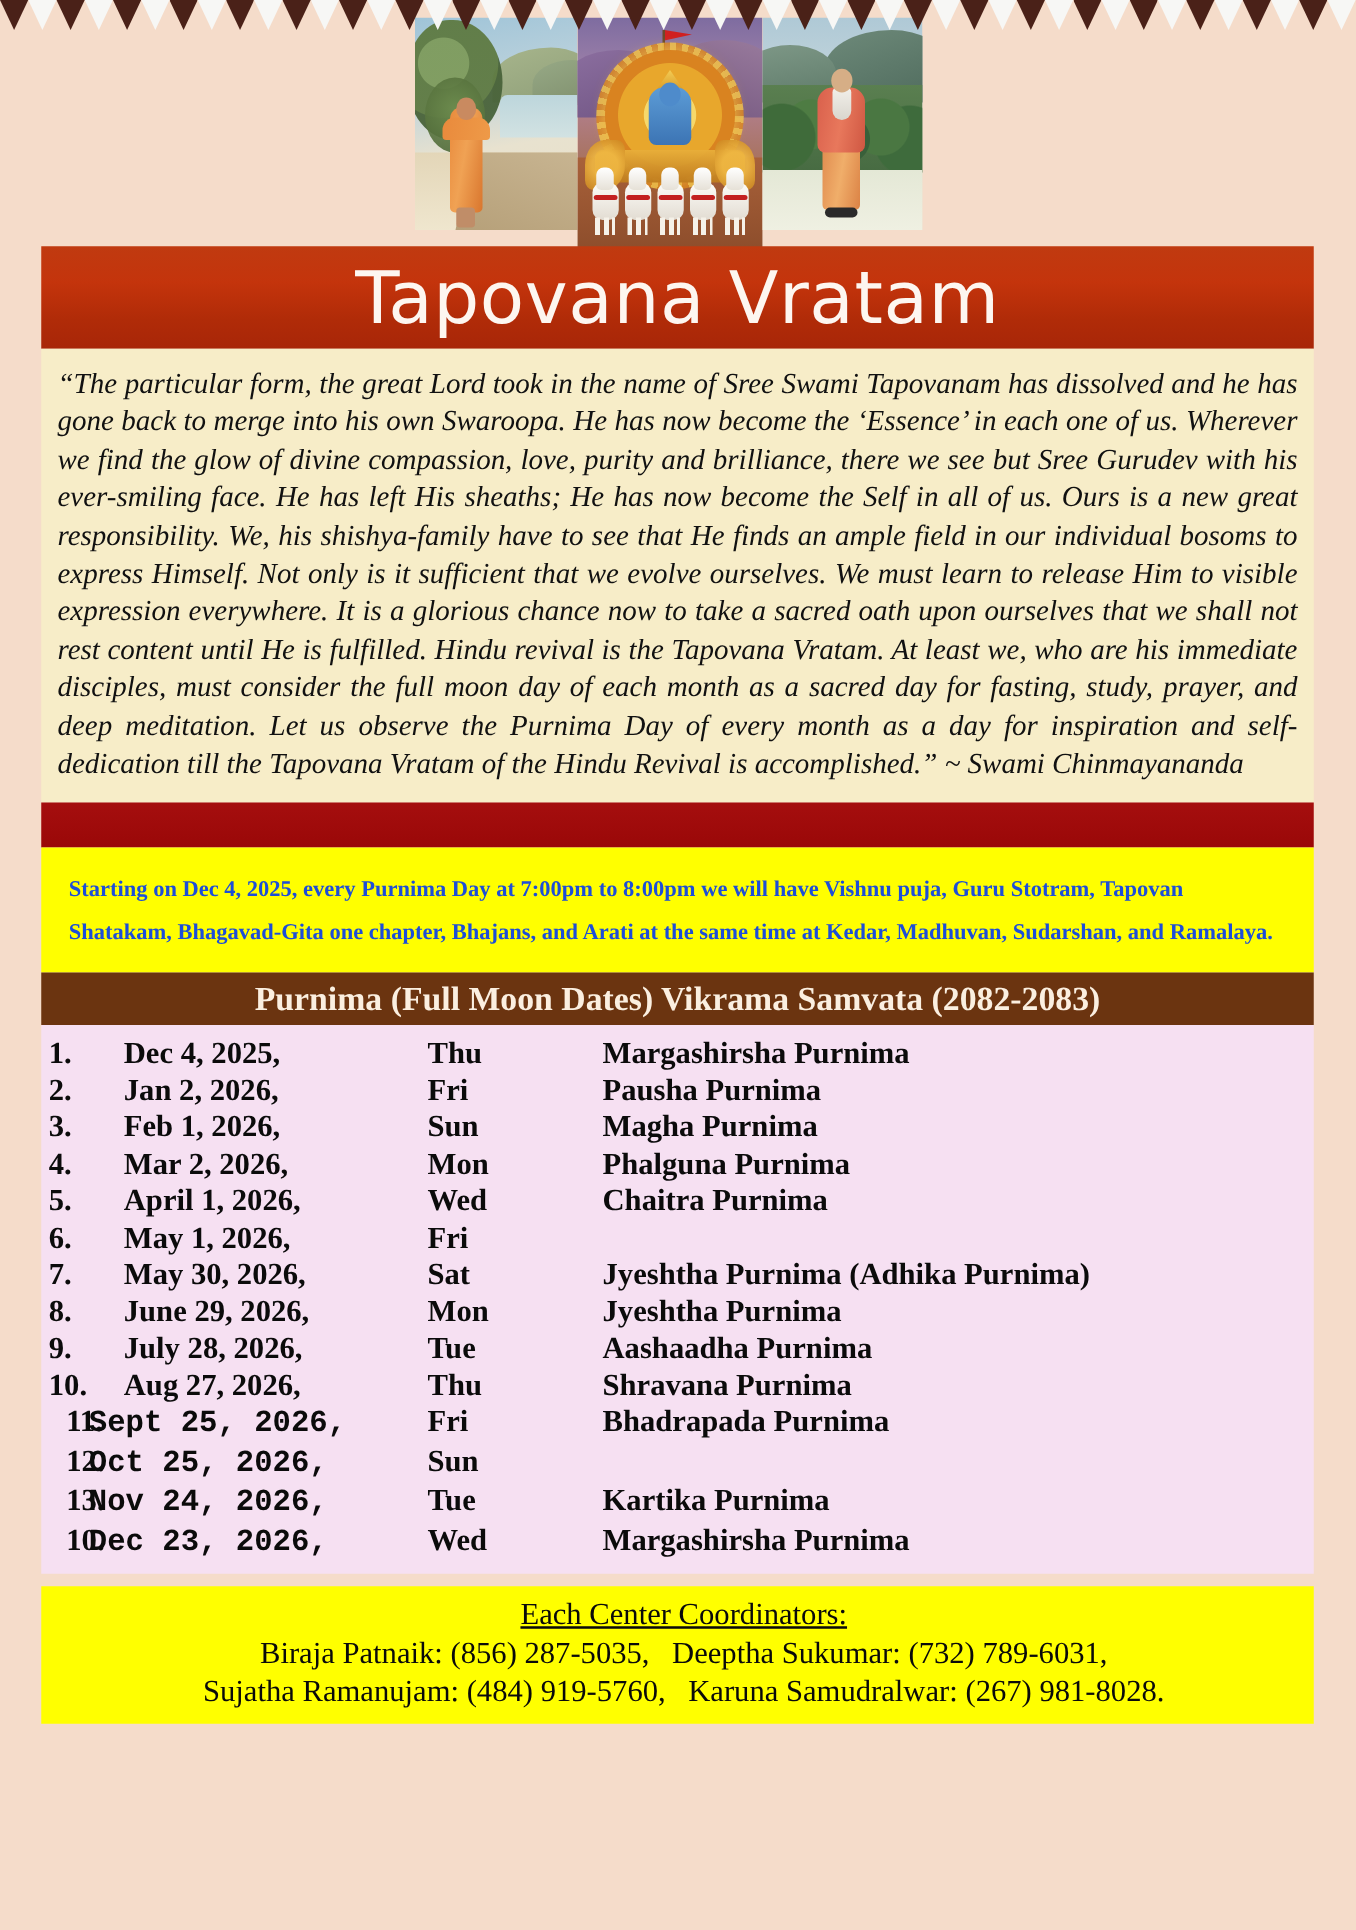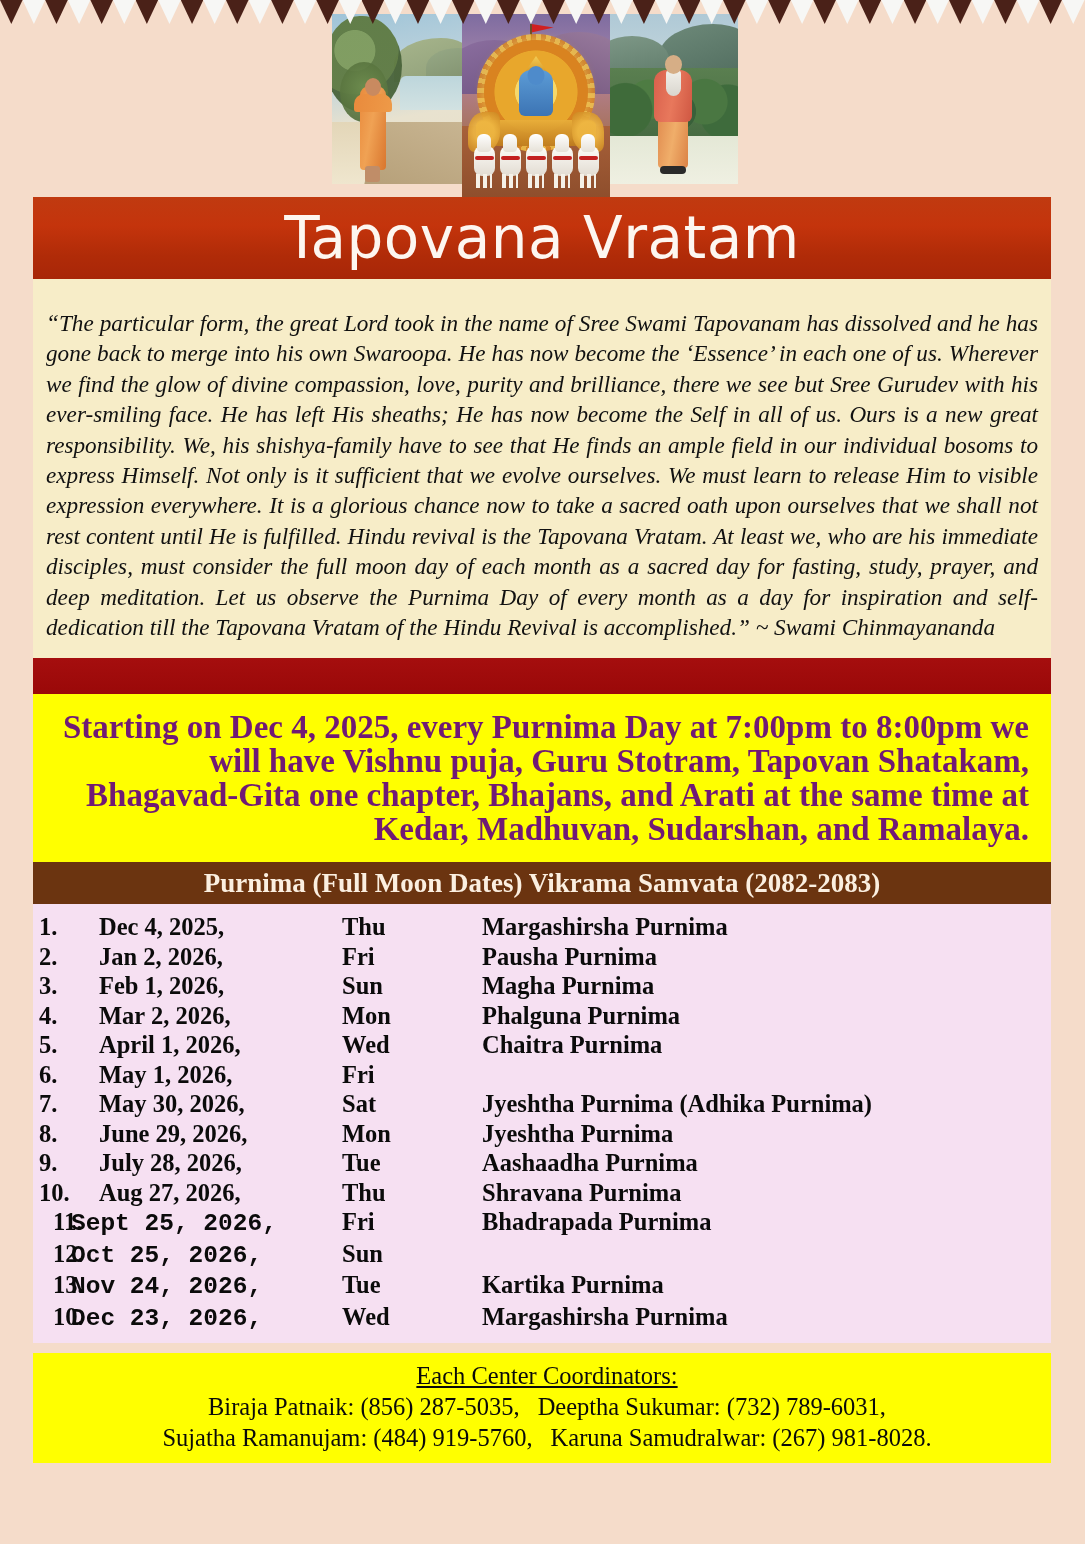--- a/index.html
+++ b/index.html
@@ -166,21 +166,21 @@
     font-size: 58px;
     font-weight: 400;
     color: #FDF6F0;
     letter-spacing: 0.5px;
     line-height: 1;
   }
 
   
   .quote-block {
     background: #F7EDC8;
-    padding: 29px 13px 16px 13px;
+    padding: 13px 13px 16px 13px;
   }
   .quote-text {
     font-family: "Liberation Serif", serif;
     font-style: italic;
     font-size: 23.2px;
     line-height: 30.4px;
     color: #111;
     text-align: justify;
     text-justify: inter-word;
     margin: 0;
@@ -193,24 +193,24 @@
 
   
   .announce {
     background: #FFFF00;
     padding: 16px 22px 16px 22px;
   }
   .announce-text {
     margin: 0;
     font-family: "Liberation Serif", serif;
     font-weight: bold;
-    font-size: 33px;
+    font-size: 18px;
     line-height: 34px;
-    color: #701a75;
-    text-align: right;
+    color: #1d4ed8;
+    text-align: left;
   }
 
   
   .table-header {
     background: #6B3410;
     height: 42px;
     display: flex;
     align-items: center;
     justify-content: center;
   }

